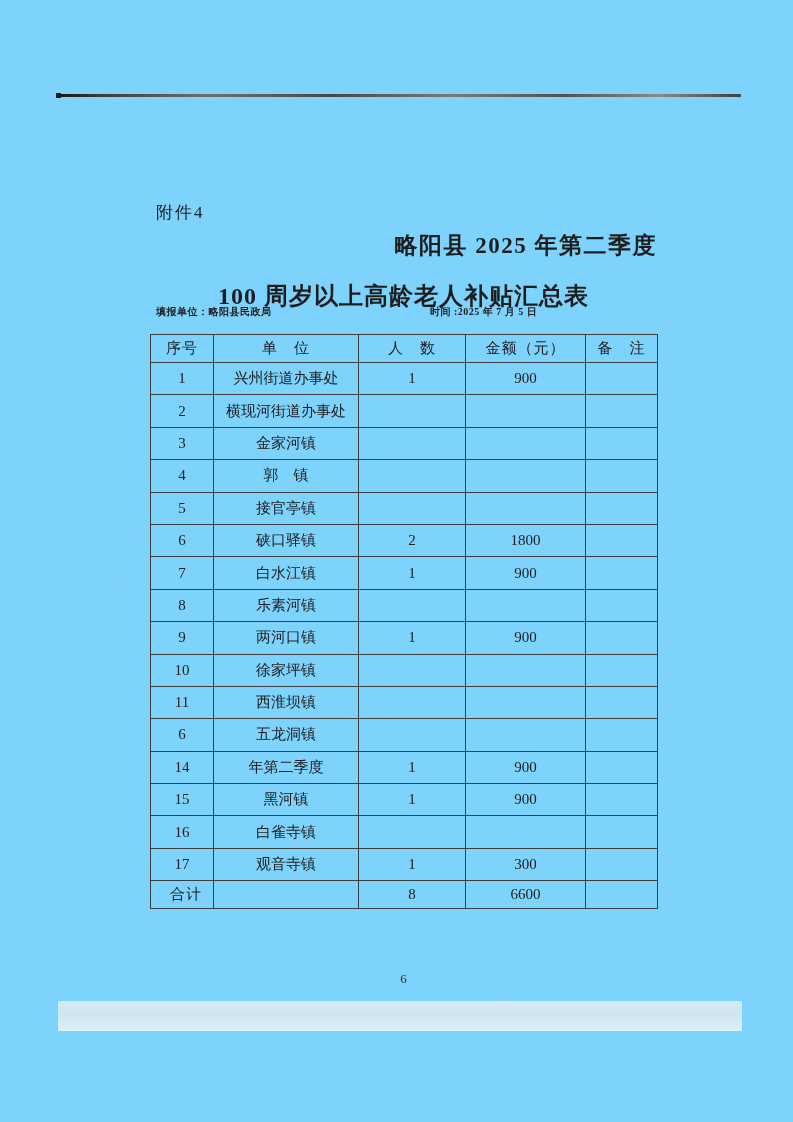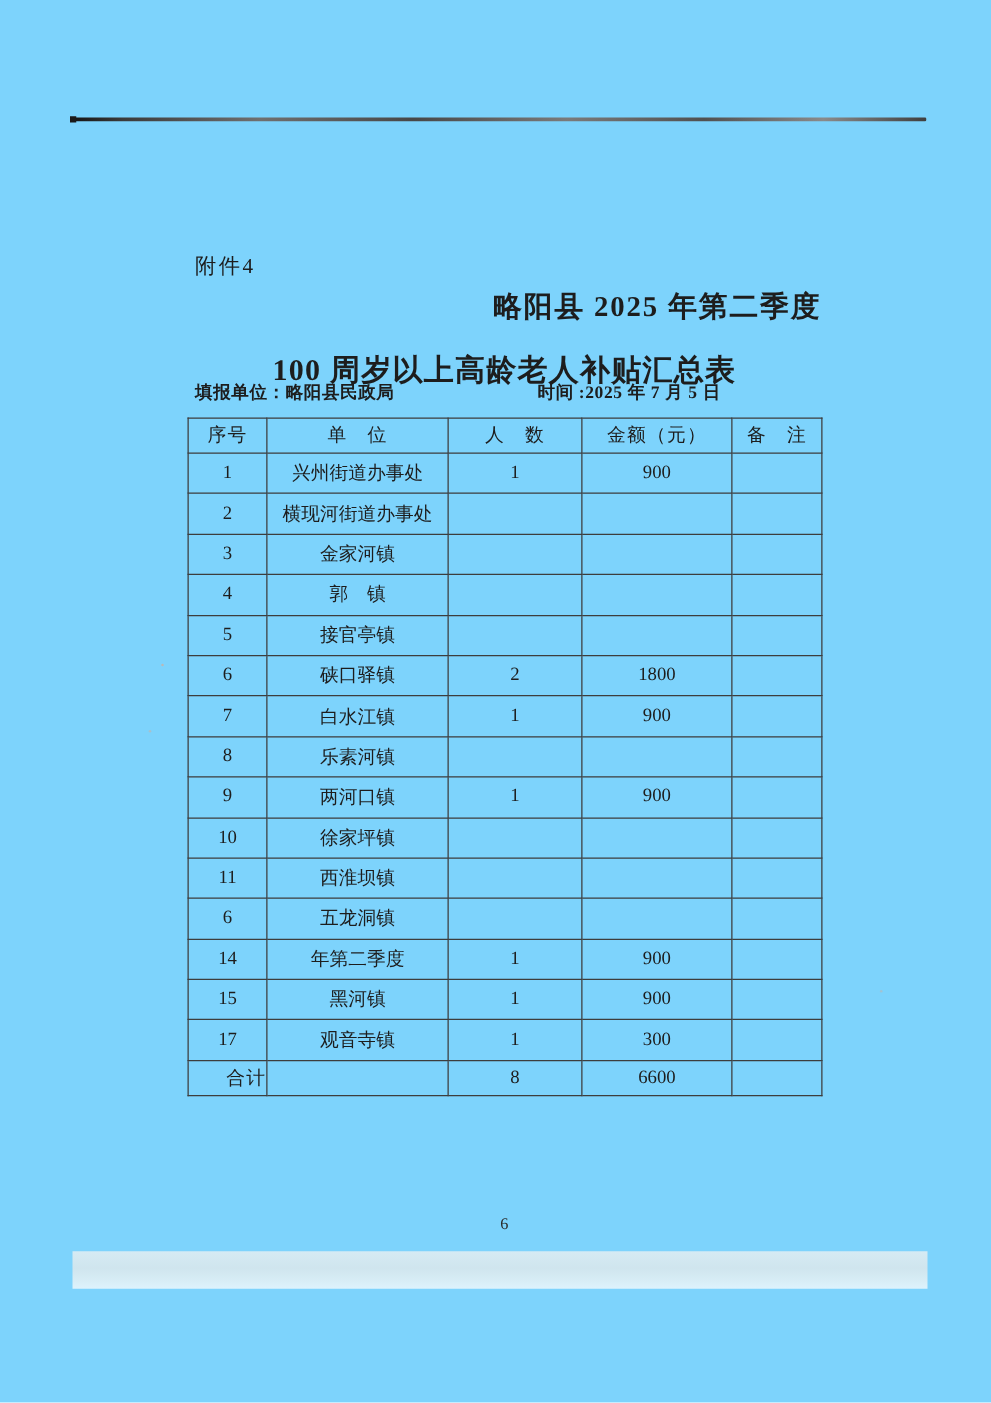--- a/index.html
+++ b/index.html
@@ -63,21 +63,21 @@
     text-align: center;
     font-size: 24px;
     font-weight: 700;
     letter-spacing: 1px;
   }
   .meta-row {
     position: absolute;
     left: 150px; top: 305px;
     width: 507px;
     height: 20px;
-    font-size: 14px;
+    font-size: 10px;
     font-weight: 700;
   }
   .meta-unit { position: absolute; left: 6px; top: 0; letter-spacing: .5px; }
   .meta-time { position: absolute; left: 280px; top: 0; letter-spacing: .5px; }
 
   
   table.summary {
     position: absolute;
     left: 150px; top: 334px;
     width: 507px;
@@ -95,21 +95,21 @@
     white-space: nowrap;
   }
   .summary thead th { height: 27px; letter-spacing: 1px; }
   .summary tbody td { height: 31.4px; }
   .summary tfoot td { height: 27px; }
   .summary .col-no     { width: 63px; }
   .summary .col-unit   { width: 145px; }
   .summary .col-count  { width: 107px; }
   .summary .col-amount { width: 120px; }
   .summary .col-note   { width: 72px; }
-  .summary .total-label-cell { text-align: right; padding-left: 8px; letter-spacing: 1px; }
+  .summary .total-label-cell { text-align: center; padding-left: 8px; letter-spacing: 1px; }
 
   .page-number {
     position: absolute;
     left: 150px; top: 971px;
     width: 507px;
     text-align: center;
     font-size: 13px;
     color: #2a2a2a;
   }
 </style>
@@ -245,20 +245,27 @@
           <td></td>
         </tr>
         <tr>
           <td>15</td>
           <td>黑河镇</td>
           <td>1</td>
           <td>900</td>
           <td></td>
         </tr>
         <tr>
+          <td>16</td>
+          <td>白雀寺镇</td>
+          <td></td>
+          <td></td>
+          <td></td>
+        </tr>
+        <tr>
           <td>17</td>
           <td>观音寺镇</td>
           <td>1</td>
           <td>300</td>
           <td></td>
         </tr>
       </tbody>
     <tfoot>
       <tr>
         <td class="total-label-cell">合计</td>

